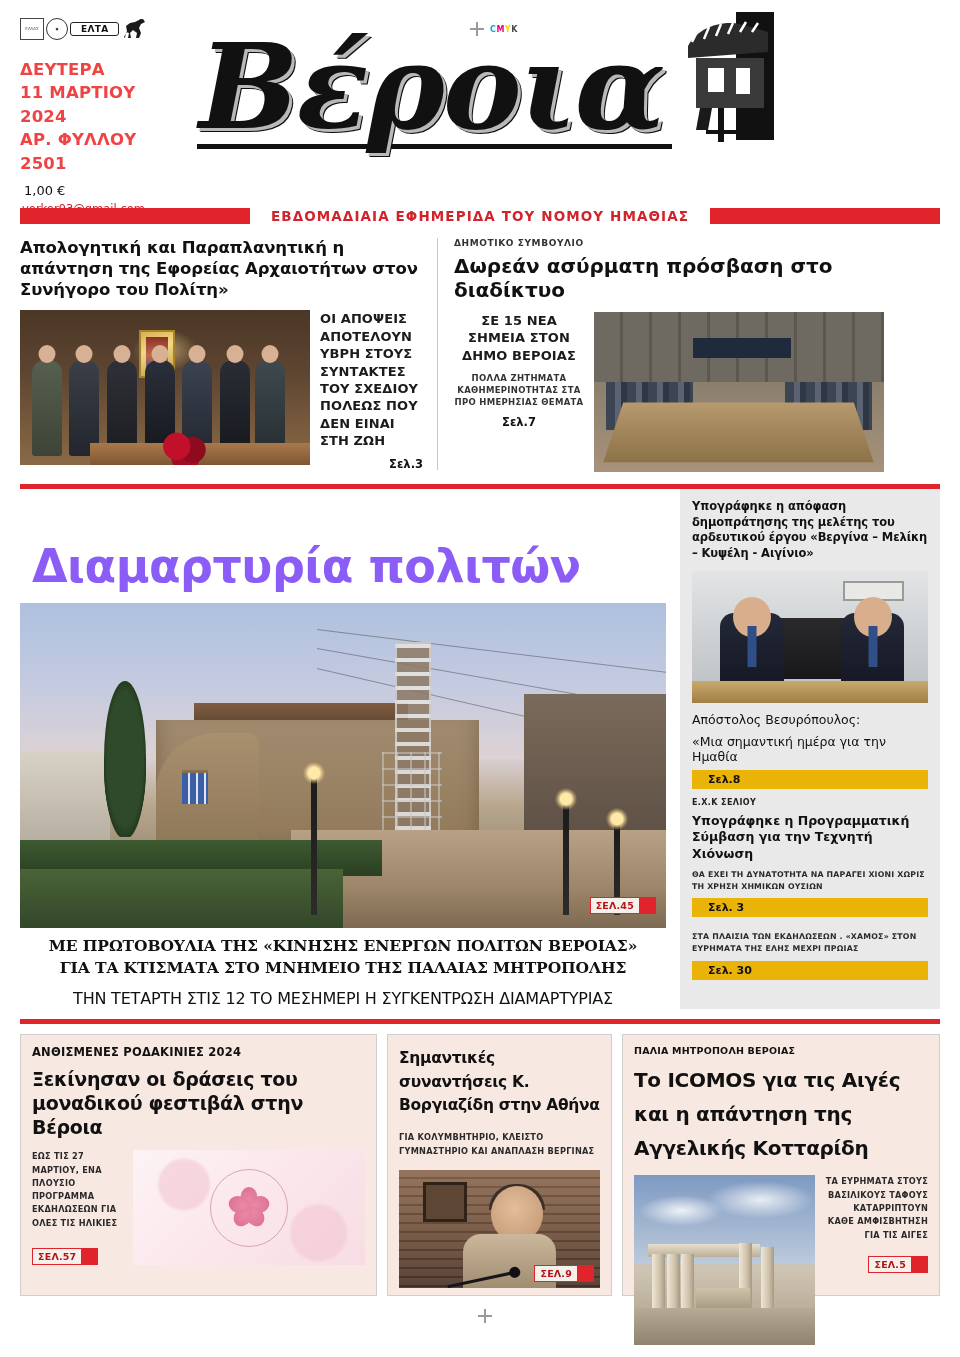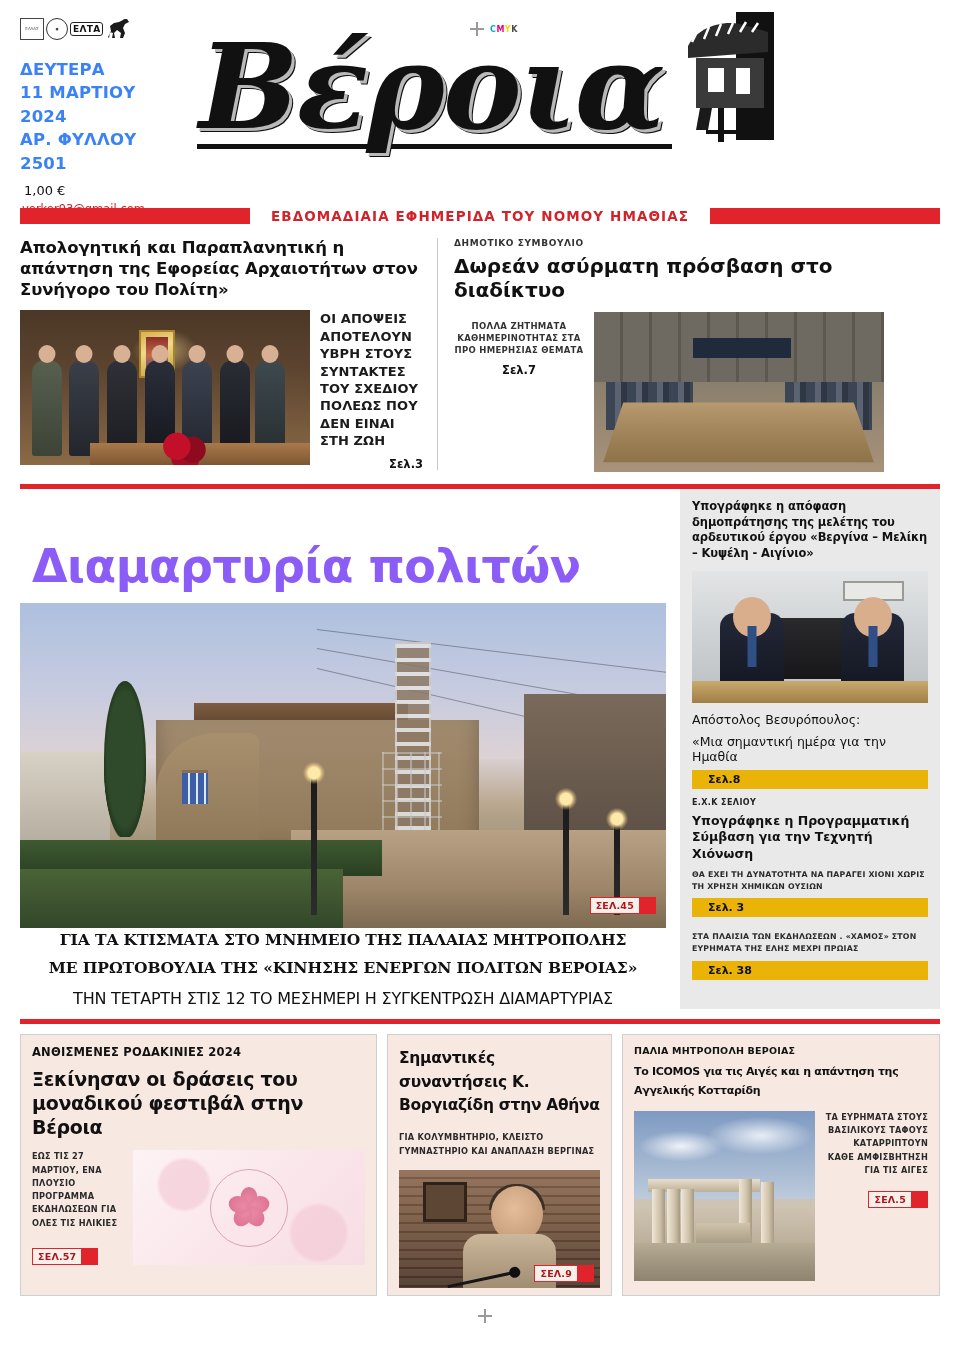--- a/index.html
+++ b/index.html
@@ -37,24 +37,24 @@
     display: flex; align-items: center; justify-content: center;
     font-size: 4px; color: #555; line-height: 1.1; text-align: center; overflow: hidden;
   }
   .elta-ring {
     width: 22px; height: 22px; border-radius: 50%; border: 1.5px solid #333;
     display: flex; align-items: center; justify-content: center;
     font-size: 3.5px; color: #444;
   }
   .elta-word {
     font-size: 9px; font-weight: bold; letter-spacing: .3px; color: #111;
-    border: 1px solid #222; border-radius: 3px; padding: 1px 2px;
+    border: 1px solid #222; border-radius: 3px; padding: 1px 10px;
   }
   .elta-horse { width: 26px; height: 24px; }
-  .date-line { font-size: 16.5px; font-weight: bold; letter-spacing: .2px; line-height: 1.42; color: #3b82f6; }
+  .date-line { font-size: 16.5px; font-weight: bold; letter-spacing: .2px; line-height: 1.42; color: #ef4444; }
   .price { font-size: 13px; margin-top: 8px; padding-left: 4px; color: #111; }
   .email { font-size: 11.5px; color: #d2232a; margin-top: 4px; padding-left: 2px; }
 
   .mh-right { flex: 1; position: relative; padding-left: 22px; }
   .logo-wrap { display: flex; align-items: flex-end; justify-content: flex-start; gap: 10px; }
   .logo-text {
     font-family: "DejaVu Serif", "Liberation Serif", serif;
     font-size: 118px; font-weight: bold; font-style: italic;
     line-height: .92; letter-spacing: -2px; color: #111;
     text-shadow: 3px 3px 0 #b9b9b9, 4px 4px 0 #0d0d0d;
@@ -397,21 +397,21 @@
   .bottom-row { display: flex; gap: 10px; margin-top: 10px; height: 262px; }
   .bp { background: #f7e8e2; border: 1px solid #cfcfcf; padding: 10px 11px; position: relative; }
   .bp1 { width: 357px; flex: none; }
   .bp2 { width: 225px; flex: none; }
   .bp3 { flex: 1; }
   .bp-kicker { font-size: 11.5px; font-weight: bold; letter-spacing: .2px; color: #111; }
   .bp-head {
     font-size: 19px; font-weight: bold; line-height: 1.26; color: #111; margin-top: 9px; letter-spacing: -.3px;
   }
   .bp-head.sm { font-size: 15.5px; line-height: 1.5; margin-top: 2px; }
-  .bp-head.md { font-size: 11px; line-height: 1.7; margin-top: 7px; }
+  .bp-head.md { font-size: 20px; line-height: 1.7; margin-top: 7px; }
   .bp-tiny {
     font-size: 8.2px; font-weight: bold; line-height: 1.62; color: #2a2a2a; letter-spacing: .25px;
   }
   .bp-body { display: flex; gap: 9px; margin-top: 10px; }
   .bp-tiny.right { text-align: right; }
 
   svg { display: block; }
 </style>
 </head>
 <body>
@@ -489,20 +489,21 @@
           <div class="sel-plain">Σελ.3</div>
         </div>
       </div>
     </div>
 
     <div class="top-right">
       <div class="kicker">ΔΗΜΟΤΙΚΟ ΣΥΜΒΟΥΛΙΟ</div>
       <div class="t-head2">Δωρεάν ασύρματη πρόσβαση στο διαδίκτυο</div>
       <div class="t-body">
         <div style="width:130px;flex:none;">
+          <div class="subhead-caps center">ΣΕ 15 ΝΕΑ ΣΗΜΕΙΑ ΣΤΟΝ ΔΗΜΟ ΒΕΡΟΙΑΣ</div>
           <div class="tiny-caps">ΠΟΛΛΑ ΖΗΤΗΜΑΤΑ ΚΑΘΗΜΕΡΙΝΟΤΗΤΑΣ ΣΤΑ ΠΡΟ ΗΜΕΡΗΣΙΑΣ ΘΕΜΑΤΑ</div>
           <div class="sel-plain center">Σελ.7</div>
         </div>
         <div class="photo ph-council">
           <span class="wall"></span>
           <span class="darkband"></span>
           <span class="row-l"></span>
           <span class="row-r"></span>
           <span class="tbl"></span>
         </div>
@@ -535,22 +536,22 @@
         <span class="hedge"></span>
         <span class="grass"></span>
         <span class="lamp" style="left:45%;"></span>
         <span class="lamp" style="left:84%; height:34%;"></span>
         <span class="lamp" style="left:92%; height:28%;"></span>
         <span class="sel-badge" style="right:10px; bottom:14px;">
           <span class="lbl">ΣΕΛ.45</span>
         </span>
       </div>
 
+      <div class="cap-serif">ΜΕ ΠΡΩΤΟΒΟΥΛΙΑ ΤΗΣ «ΚΙΝΗΣΗΣ ΕΝΕΡΓΩΝ ΠΟΛΙΤΩΝ ΒΕΡΟΙΑΣ»</div>
       <div class="cap-serif" style="margin-top:2px;">ΓΙΑ ΤΑ ΚΤΙΣΜΑΤΑ ΣΤΟ ΜΝΗΜΕΙΟ ΤΗΣ ΠΑΛΑΙΑΣ ΜΗΤΡΟΠΟΛΗΣ</div>
-      <div class="cap-serif">ΜΕ ΠΡΩΤΟΒΟΥΛΙΑ ΤΗΣ «ΚΙΝΗΣΗΣ ΕΝΕΡΓΩΝ ΠΟΛΙΤΩΝ ΒΕΡΟΙΑΣ»</div>
       <div class="cap-sans">ΤΗΝ ΤΕΤΑΡΤΗ ΣΤΙΣ 12 ΤΟ ΜΕΣΗΜΕΡΙ Η ΣΥΓΚΕΝΤΡΩΣΗ ΔΙΑΜΑΡΤΥΡΙΑΣ</div>
     </div>
 
     <div class="sidebar">
 
       <div>
         <div class="sb-head">Υπογράφηκε η απόφαση δημοπράτησης της μελέτης του αρδευτικού έργου «Βεργίνα – Μελίκη – Κυψέλη - Αιγίνιο»</div>
         <div class="photo ph-sign" style="margin-top:9px;">
           <span class="bg-wall"></span>
           <span class="pic"></span>
@@ -566,21 +567,21 @@
 
       <div>
         <div class="sb-kicker">Ε.Χ.Κ ΣΕΛΙΟΥ</div>
         <div class="sb-sub">Υπογράφηκε η  Προγραμματική Σύμβαση για την Τεχνητή Χιόνωση</div>
         <div class="sb-tiny">ΘΑ ΕΧΕΙ ΤΗ ΔΥΝΑΤΟΤΗΤΑ ΝΑ ΠΑΡΑΓΕΙ ΧΙΟΝΙ ΧΩΡΙΣ ΤΗ ΧΡΗΣΗ ΧΗΜΙΚΩΝ ΟΥΣΙΩΝ</div>
         <div class="sel-white">Σελ. 3</div>
       </div>
 
       <div>
         <div class="sb-tiny" style="margin-top:14px;">ΣΤΑ ΠΛΑΙΣΙΑ ΤΩΝ ΕΚΔΗΛΩΣΕΩΝ . «ΧΑΜΟΣ» ΣΤΟΝ ΕΥΡΗΜΑΤΑ ΤΗΣ ΕΛΗΣ ΜΕΧΡΙ ΠΡΩΙΑΣ</div>
-        <div class="sel-white">Σελ. 38</div>
+        <div class="sel-white">Σελ. 30</div>
       </div>
     </div>
   </div>
 
   <div class="feature-rule"></div>
 
   <div class="bottom-row">
 
     <div class="bp bp1">
       <div class="bp-kicker">ΑΝΘΙΣΜΕΝΕΣ ΡΟΔΑΚΙΝΙΕΣ 2024</div>

